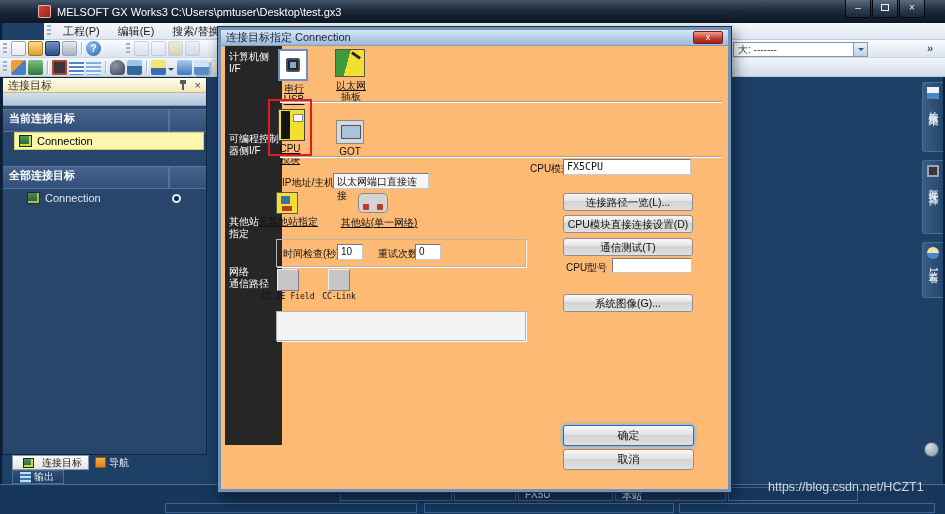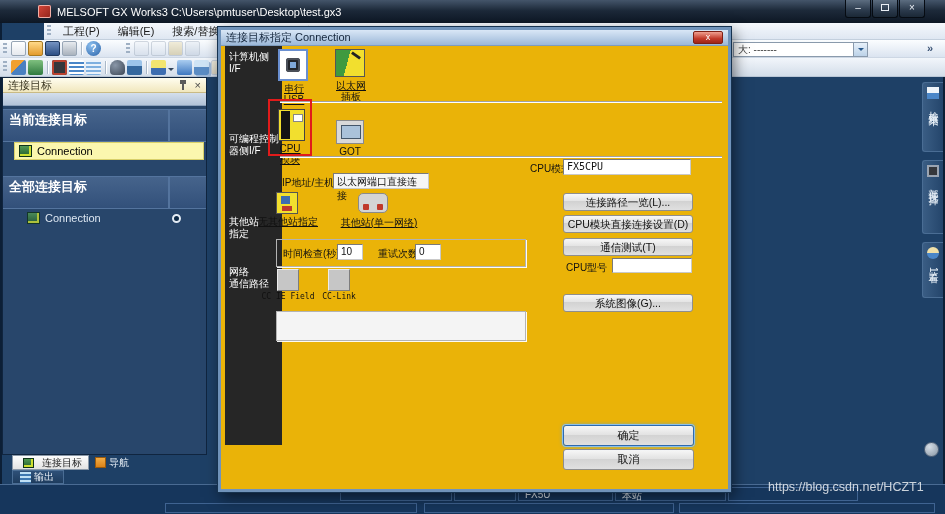--- a/index.html
+++ b/index.html
@@ -66,21 +66,21 @@
   
   .lpanel{left:2px;top:77px;width:205px;height:378px;background:#28466b;border:1px solid #10253f;}
   .lp-title{height:15px;background:linear-gradient(#fffdef,#f1e7bd);border-bottom:1px solid #c9ba85;
     color:#3a3independent;color:#3a3520;font-size:11px;display:flex;align-items:center;padding:0 3px 0 5px;}
   .lp-title .sp{flex:1;}
   .pin{width:8px;height:10px;position:relative;margin-right:6px;}
   .pin::before{content:"";position:absolute;left:1px;top:0;width:6px;height:4px;background:#5a5a5a;}
   .pin::after{content:"";position:absolute;left:3px;top:4px;width:2px;height:6px;background:#5a5a5a;}
   .lp-x{color:#4a4a4a;font-size:11px;line-height:10px;padding:0 2px;}
   .lp-strip{height:13px;background:linear-gradient(#d4dfec,#b2c3d8);border-bottom:1px solid #8aa0bb;}
-  .lp-head{display:flex;height:33px;margin-top:3px;font-size:13px;color:#fff;font-weight:bold;}
+  .lp-head{display:flex;height:23px;margin-top:3px;font-size:11px;color:#fff;font-weight:bold;}
   .lp-head .c1{flex:1;background:linear-gradient(#46648c,#32507a);border:1px solid #54749e;border-left:none;
     padding:1px 0 0 6px;}
   .lp-head .c2{width:37px;background:linear-gradient(#46648c,#32507a);border:1px solid #54749e;border-right:none;}
   .lp-row{display:flex;align-items:center;height:16px;font-size:11px;}
   .lp-row.sel{margin:1px 3px 0 12px;background:#fbf7ae;color:#000;box-shadow:0 0 0 1px #d8d06a;}
   .lp-row.normal{margin:1px 3px 0 20px;color:#dde7f2;}
   .conn-ic{width:13px;height:12px;margin:0 5px 0 4px;background:linear-gradient(#58a058,#1f5a2a);
     box-shadow:inset 0 0 0 1px #0f3318, inset -3px -3px 0 #cfe030;}
   .badge-circ{width:9px;height:9px;border-radius:50%;border:2px solid #e4ecf5;background:#0c2946;
     margin-left:auto;margin-right:22px;}
@@ -113,21 +113,21 @@
   .st-cell{border:1px solid #3f6391;height:14px;padding:1px 6px 0 6px;margin-left:2px;}
   .st-row2{position:absolute;top:18px;height:10px;}
   .st-box{position:absolute;height:10px;border:1px solid #3f6391;}
 
   
   .wmark{left:768px;top:480px;color:rgba(255,255,255,.78);font-size:12.5px;z-index:40;}
   .wbadge{left:954px;top:497px;color:#fff;font-size:13px;background:rgba(70,80,100,.65);
     padding:4px 3px;z-index:40;}
 
   
-  .dialog{left:218px;top:27px;width:513px;height:465px;z-index:30;background:#eab308;
+  .dialog{left:218px;top:27px;width:513px;height:465px;z-index:30;background:#fdba74;
     border:3px solid #7093ba;box-shadow:0 0 0 1px #16324f,3px 5px 14px rgba(0,0,0,.55);}
   .dlg-title{height:16px;background:linear-gradient(#d9e7f6,#9cb8d8);display:flex;align-items:center;
     color:#14263c;font-size:11px;padding-left:5px;border-bottom:1px solid #7f9cbd;}
   .dlg-x{position:absolute;right:5px;top:1px;width:30px;height:13px;border-radius:2px;
     background:linear-gradient(#f0a090,#c23а2a 60%,#9e2418);background:linear-gradient(#f0a090,#c23a2a 60%,#9e2418);
     border:1px solid #7e1f14;color:#fff;font-size:9px;text-align:center;line-height:11px;}
   .db{position:relative;width:507px;height:443px;font-size:10.5px;color:#111;}
   .dcol{position:absolute;left:4px;top:0;width:57px;height:399px;background:#262626;color:#fff;}
   .dcol div{position:absolute;left:4px;font-size:10px;line-height:12px;}
   .groove{position:absolute;height:2px;border-top:1px solid #a2a2a2;border-bottom:1px solid #fff;}

